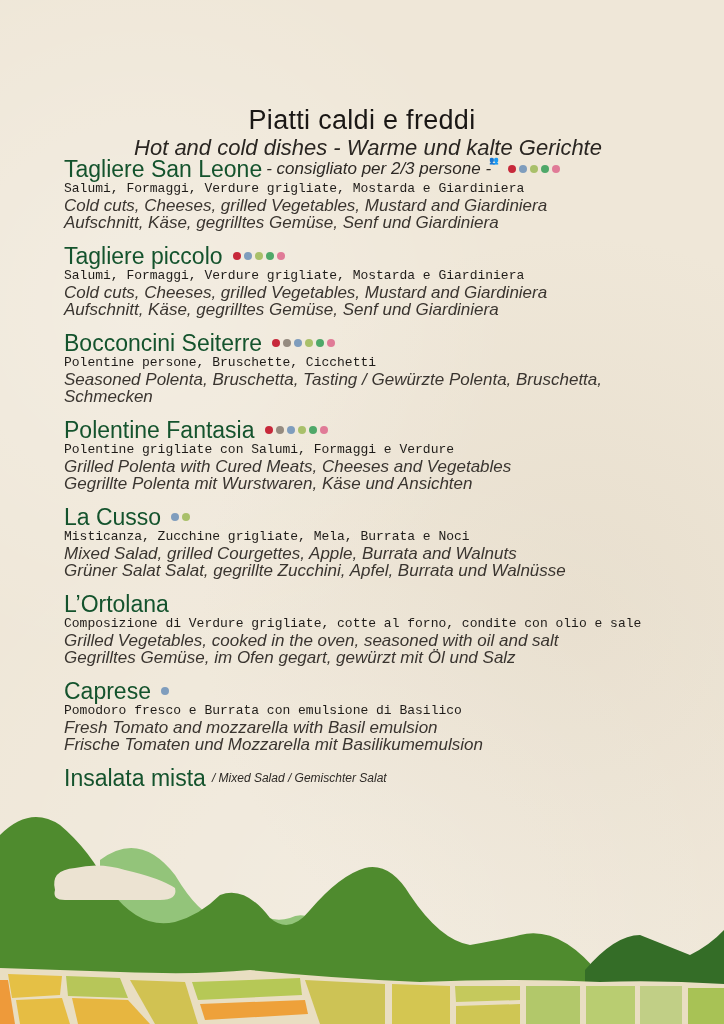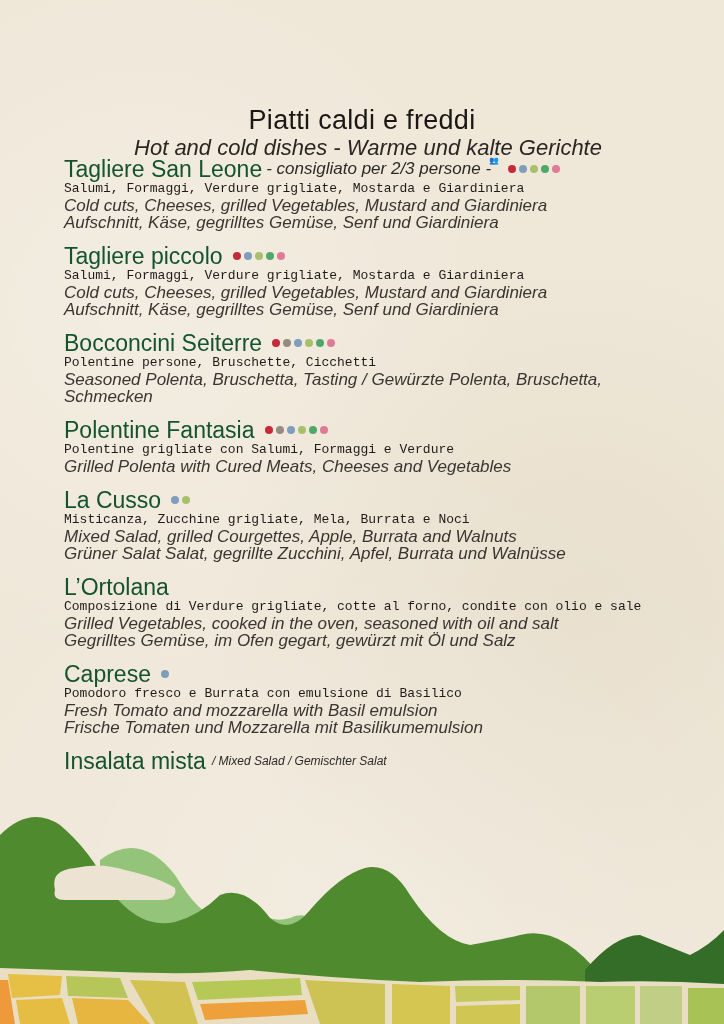--- a/index.html
+++ b/index.html
@@ -104,20 +104,21 @@
           <span class="dot" style="background: rgb(199, 40, 58);"></span>
           <span class="dot" style="background: rgb(149, 139, 128);"></span>
           <span class="dot" style="background: rgb(127, 157, 189);"></span>
           <span class="dot" style="background: rgb(169, 192, 106);"></span>
           <span class="dot" style="background: rgb(79, 168, 105);"></span>
           <span class="dot" style="background: rgb(224, 123, 151);"></span>
         </span>
     </div>
     <div class="it">Polentine grigliate con Salumi, Formaggi e Verdure</div>
     <div class="tr">Grilled Polenta with Cured Meats, Cheeses and Vegetables</div>
+    <div class="tr">Gegrillte Polenta mit Wurstwaren, Käse und Ansichten</div>
   </div>
 
   <div class="item">
     <div class="item-head">
       <span class="dish-name">La Cusso</span>
       <span class="dots">
           <span class="dot" style="background: rgb(127, 157, 189);"></span>
           <span class="dot" style="background: rgb(169, 192, 106);"></span>
         </span>
     </div>

